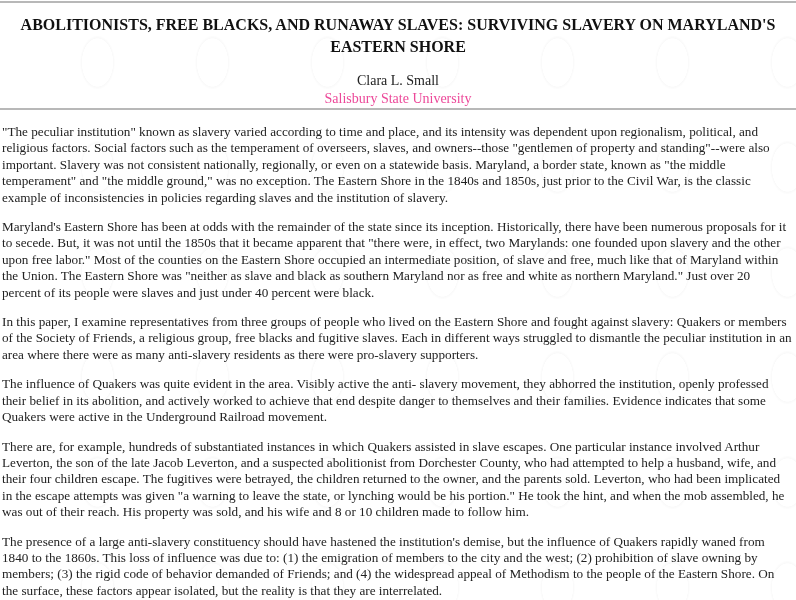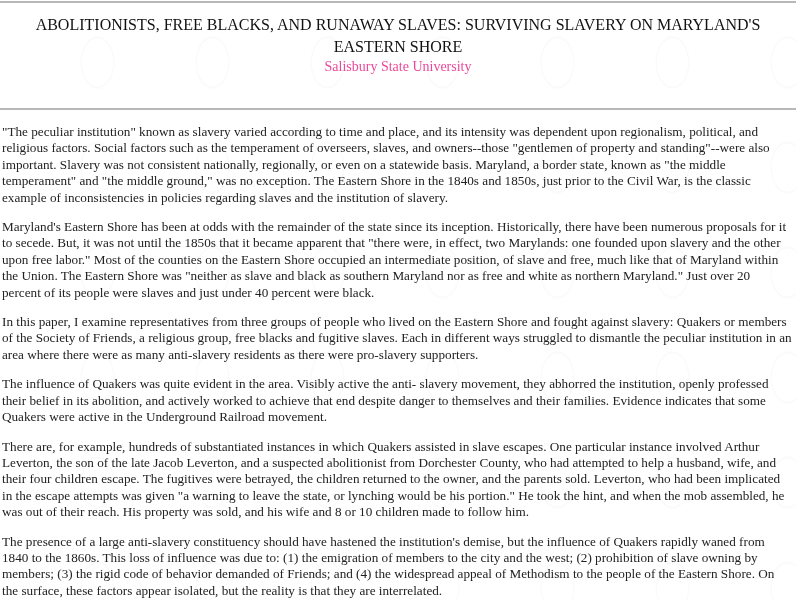--- a/index.html
+++ b/index.html
@@ -39,21 +39,21 @@
     .rule-top { position: absolute; top: 1px; left: 0; width: 796px; }
     .rule-bottom { position: absolute; top: 108px; left: 0; width: 796px; }
     .header {
       position: absolute;
       top: 14px;
       left: 0;
       width: 796px;
       text-align: center;
     }
     .title {
-      font-weight: normal;
+      font-weight: bold;
       font-size: 16px;
       line-height: 22px;
       margin: 0 auto;
       width: 790px;
       color: #111;
     }
     .author {
       font-size: 14px;
       line-height: 18px;
       margin-top: 14px;
@@ -80,20 +80,21 @@
 </head>
 <body>
 
 <div class="watermark"></div>
 
 <div class="page">
   <hr class="rule rule-top">
 
   <div class="header">
     <div class="title">ABOLITIONISTS, FREE BLACKS, AND RUNAWAY SLAVES: SURVIVING SLAVERY ON MARYLAND'S EASTERN SHORE</div>
+    <div class="author">Clara L. Small</div>
     <div class="affiliation">Salisbury State University</div>
   </div>
 
   <hr class="rule rule-bottom">
 
   <div class="content">
     <p>"The peculiar institution" known as slavery varied according to time and place, and its intensity was dependent upon regionalism, political, and religious factors. Social factors such as the temperament of overseers, slaves, and owners--those "gentlemen of property and standing"--were also important. Slavery was not consistent nationally, regionally, or even on a statewide basis. Maryland, a border state, known as "the middle temperament" and "the middle ground," was no exception. The Eastern Shore in the 1840s and 1850s, just prior to the Civil War, is the classic example of inconsistencies in policies regarding slaves and the institution of slavery.</p>
     <p>Maryland's Eastern Shore has been at odds with the remainder of the state since its inception. Historically, there have been numerous proposals for it to secede. But, it was not until the 1850s that it became apparent that "there were, in effect, two Marylands: one founded upon slavery and the other upon free labor." Most of the counties on the Eastern Shore occupied an intermediate position, of slave and free, much like that of Maryland within the Union. The Eastern Shore was "neither as slave and black as southern Maryland nor as free and white as northern Maryland." Just over 20 percent of its people were slaves and just under 40 percent were black.</p>
     <p>In this paper, I examine representatives from three groups of people who lived on the Eastern Shore and fought against slavery: Quakers or members of the Society of Friends, a religious group, free blacks and fugitive slaves. Each in different ways struggled to dismantle the peculiar institution in an area where there were as many anti-slavery residents as there were pro-slavery supporters.</p>
     <p>The influence of Quakers was quite evident in the area. Visibly active the anti- slavery movement, they abhorred the institution, openly professed their belief in its abolition, and actively worked to achieve that end despite danger to themselves and their families. Evidence indicates that some Quakers were active in the Underground Railroad movement.</p>

